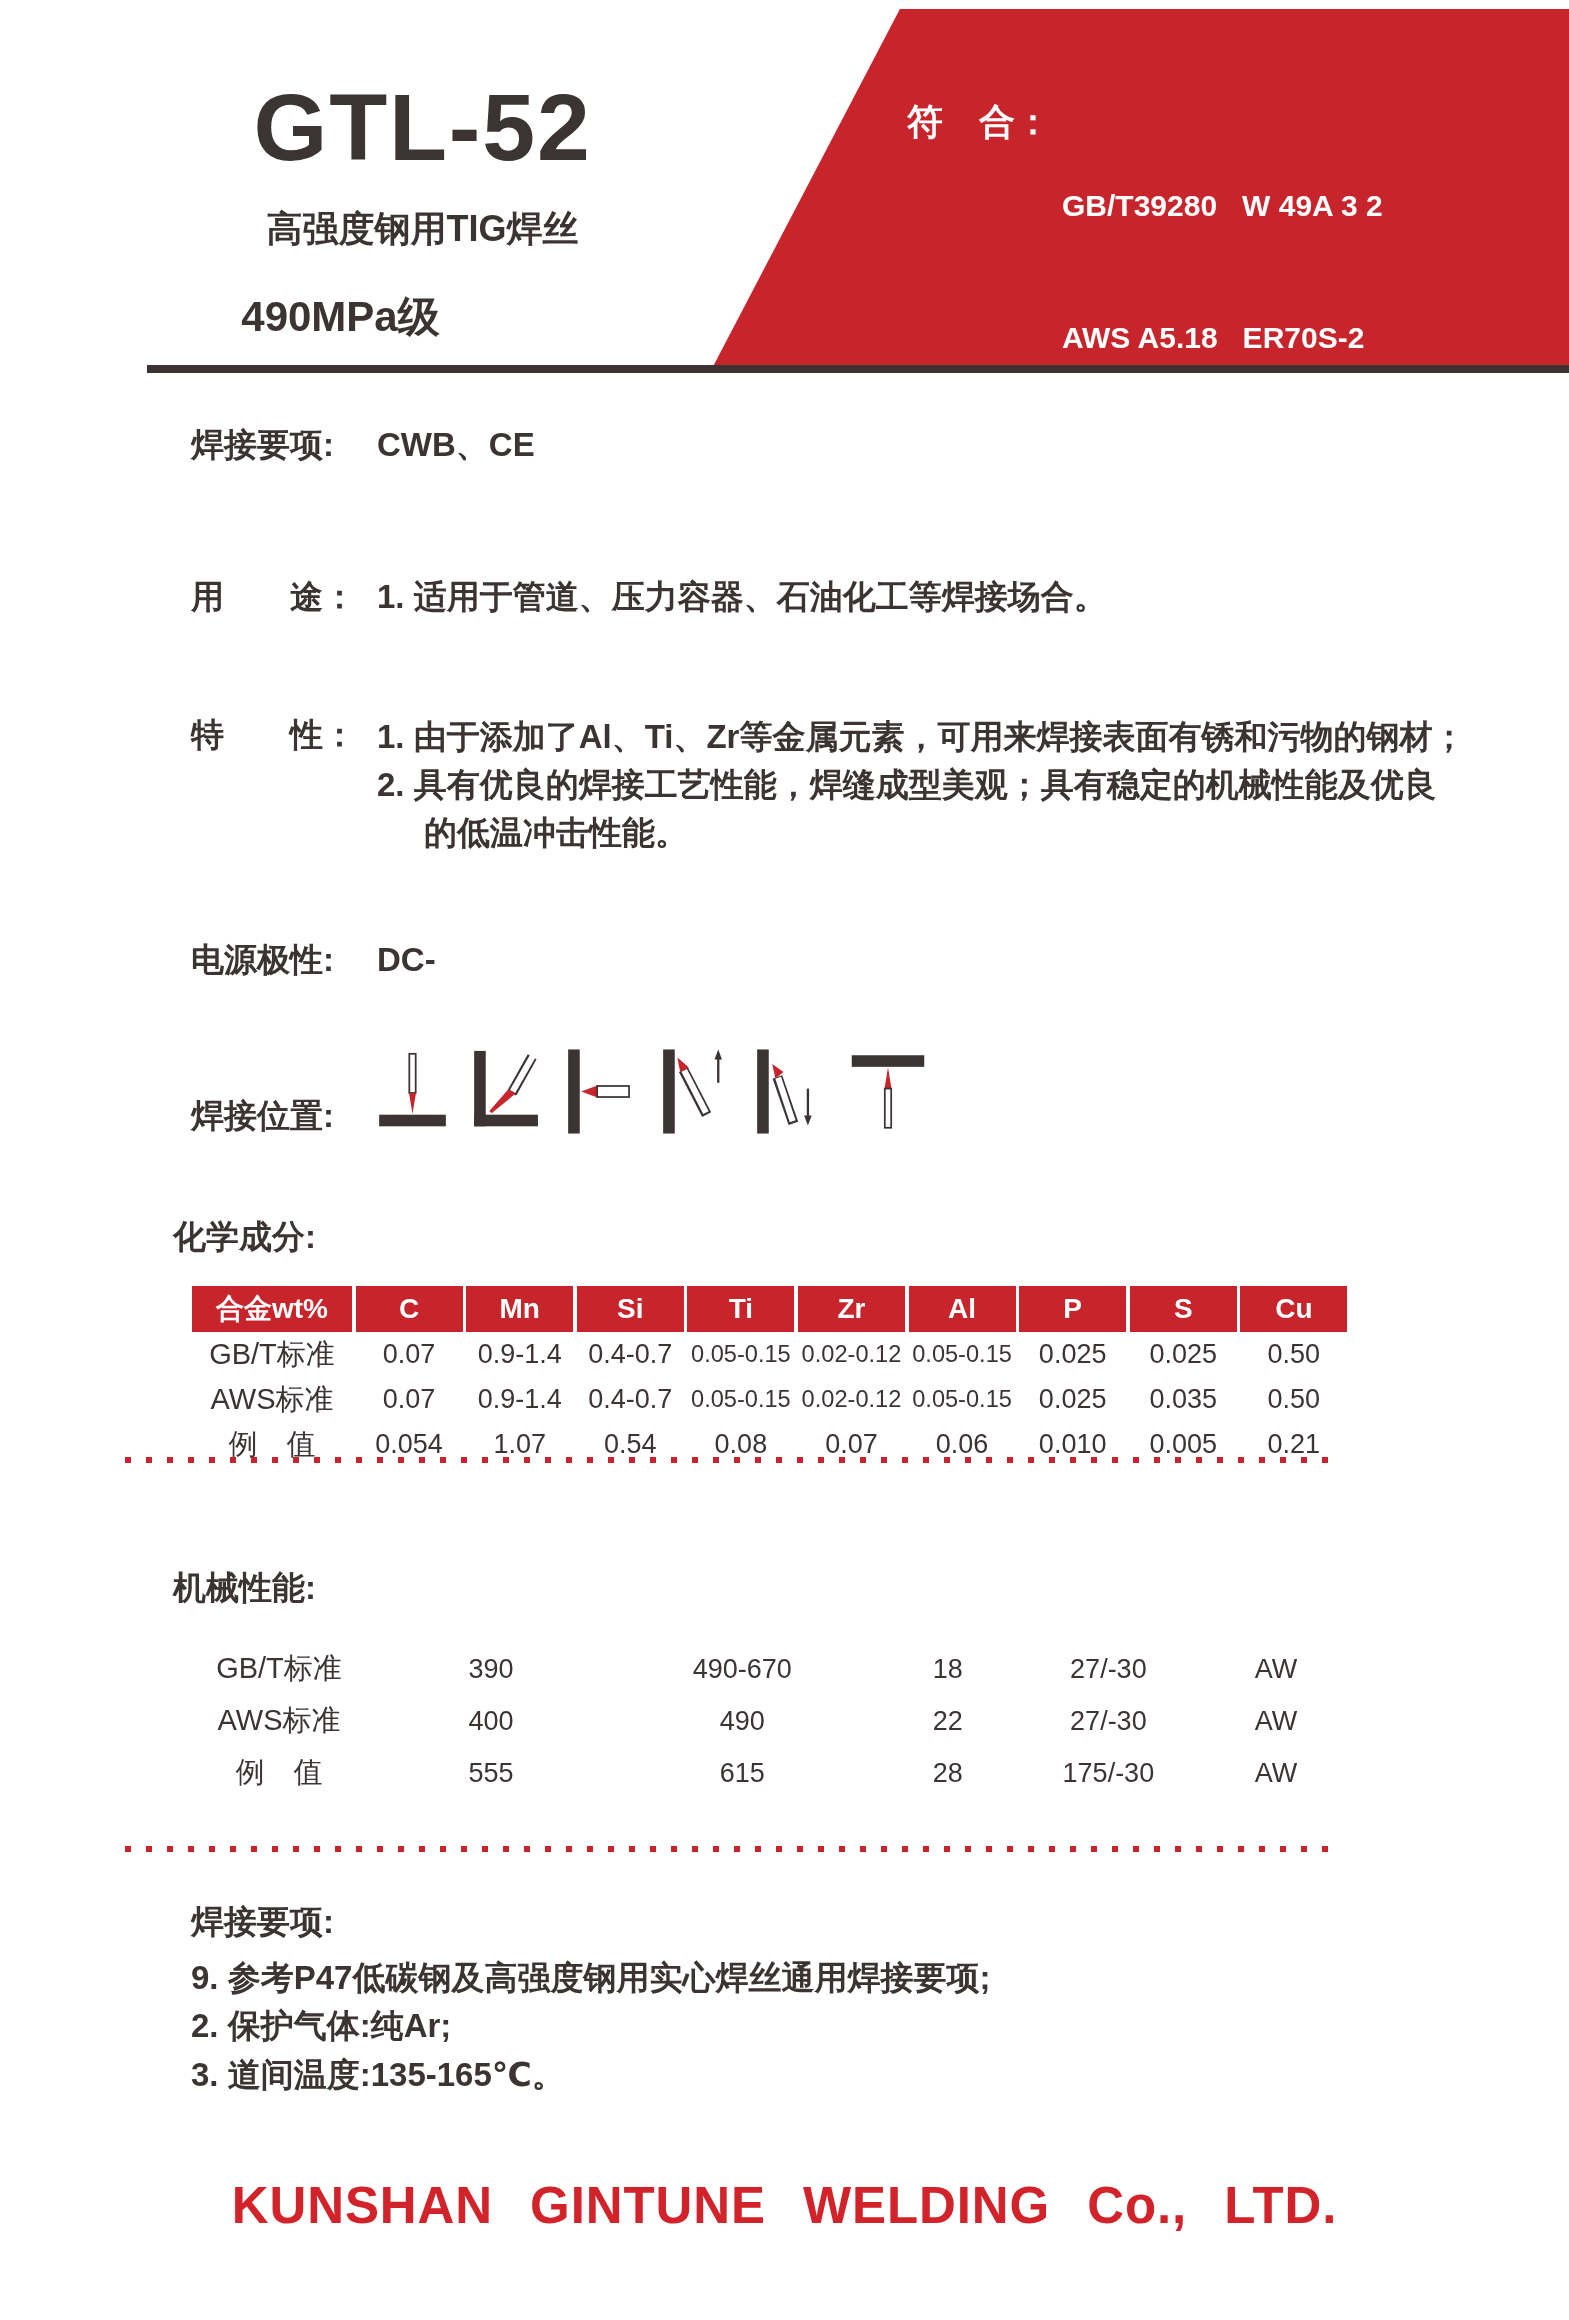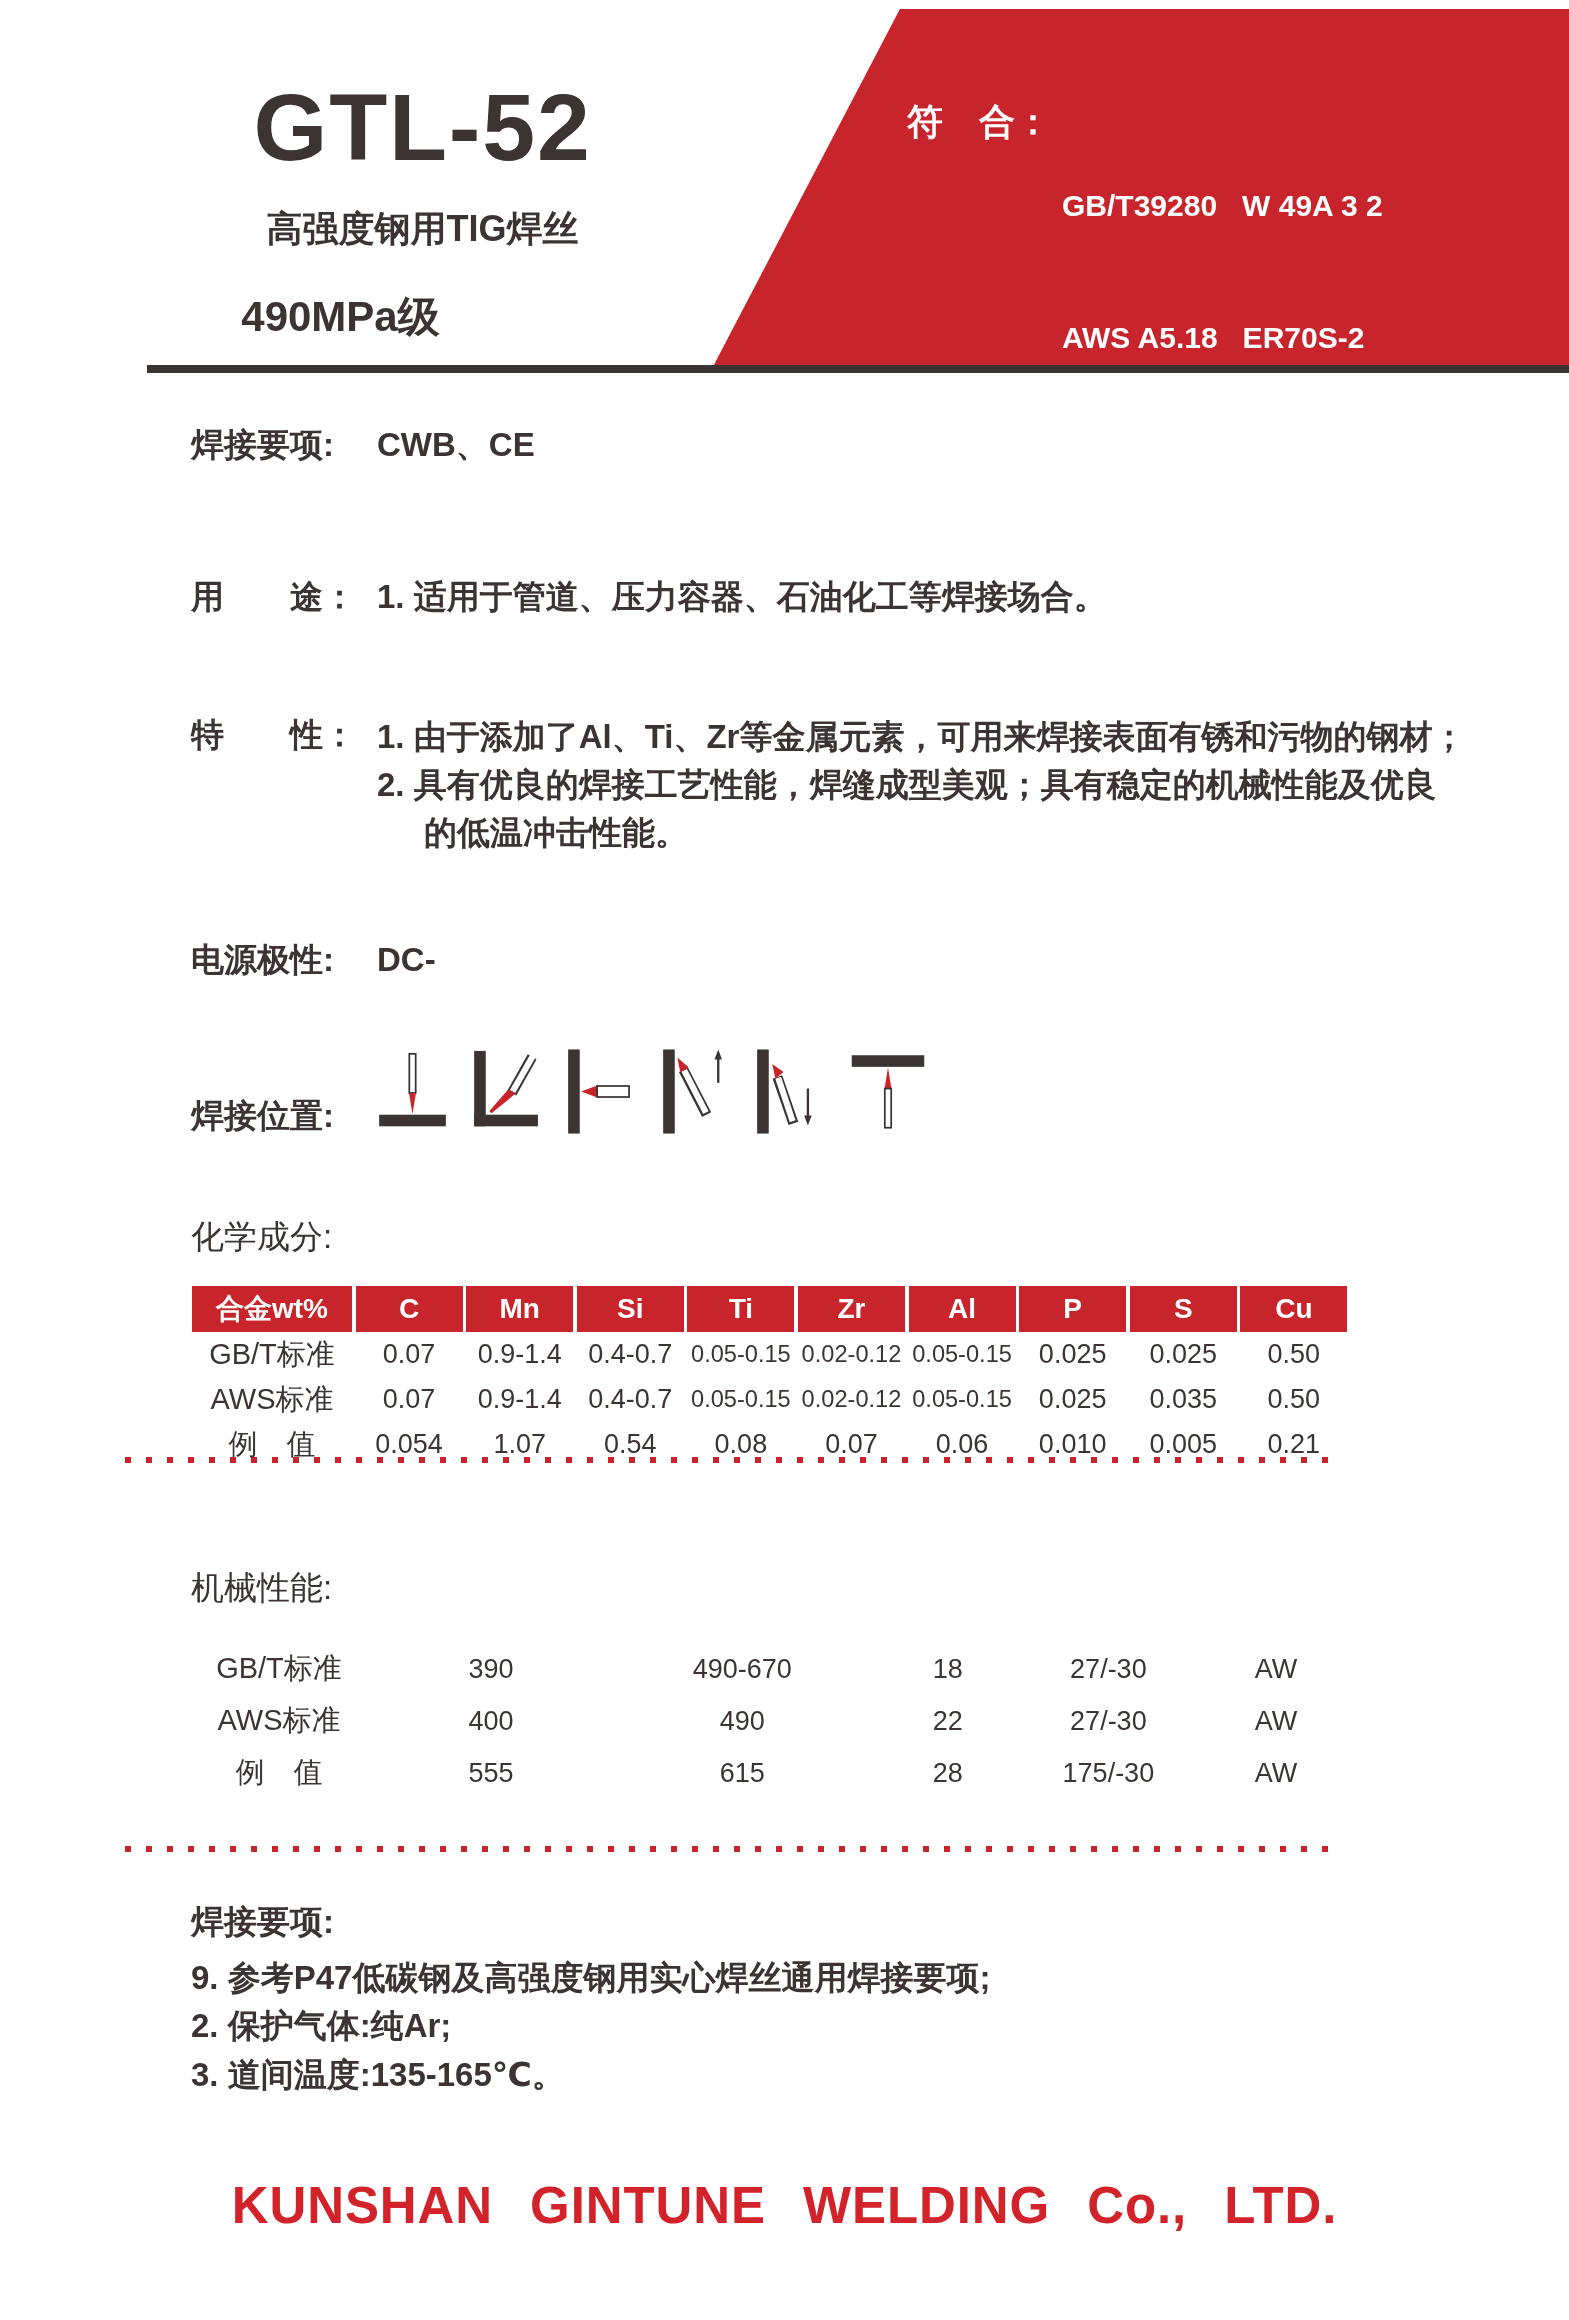--- a/index.html
+++ b/index.html
@@ -20,21 +20,21 @@
   .banner-lines{position:absolute;left:353px;top:87px;color:#ffffff;font-size:30px;font-weight:700;
                 line-height:44px;white-space:pre;}
   .banner-lines .indent{margin-left:52px;}
   .rule{position:absolute;left:147px;top:365px;width:1422px;height:8.2px;background:#3b3433;}
   
   .frow{position:absolute;left:191px;font-size:33px;font-weight:700;color:#3b3433;white-space:nowrap;}
   .frow .lbl{display:inline-block;width:186px;}
   .lines{position:absolute;left:377px;font-size:33px;font-weight:700;color:#3b3433;
          line-height:48px;white-space:nowrap;}
   .lines .indent3{margin-left:47px;}
-  .seclbl{position:absolute;left:191px;font-size:33px;font-weight:400;color:#3b3433;}
+  .seclbl{position:absolute;left:173px;font-size:33px;font-weight:700;color:#3b3433;}
   
   .pos-icons{position:absolute;left:377px;top:1048px;display:flex;gap:23.6px;align-items:flex-end;}
   .pos-icons svg{display:block;}
   
   .tbl{position:absolute;left:192px;margin-top:20px;}
   .tbl .hdr,.tbl .trow{display:grid;column-gap:3.6px;align-items:center;}
   .chem .hdr,.chem .trow{grid-template-columns:160px repeat(9,107px);}
   .mech .hdr,.mech .trow{grid-template-columns:174px 243px 252px 152px 162px 166px;}
   .tbl .hdr div{background:#c8242c;color:#ffffff;font-size:28px;font-weight:700;height:46px;
                 display:flex;align-items:center;justify-content:center;white-space:nowrap;}

